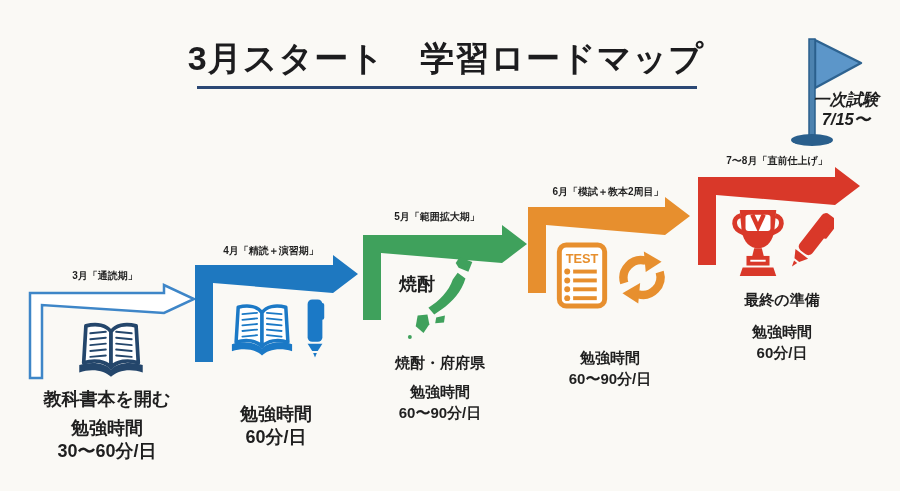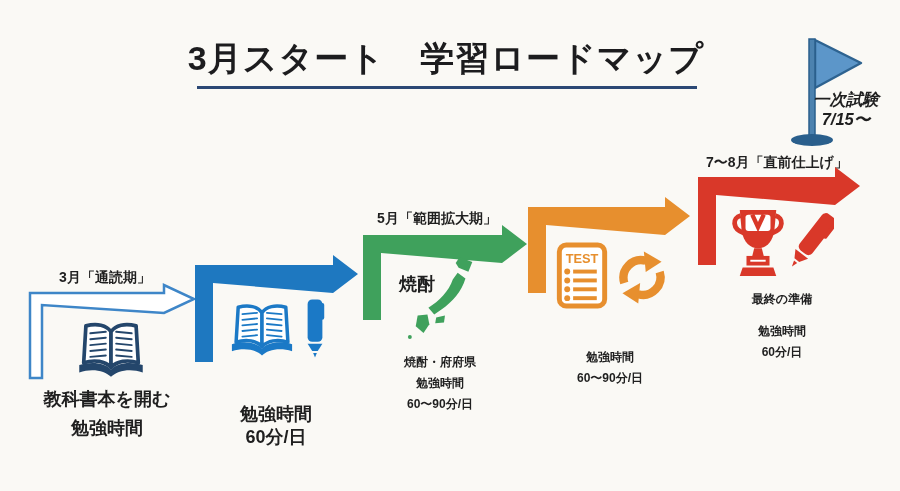--- a/index.html
+++ b/index.html
@@ -18,32 +18,32 @@
     font-size:34px; font-weight:700;
     letter-spacing:1px;
     color:#1C1C1E;
     margin:0;
   }
   #title-underline{
     left:197px; top:86px; width:500px; height:2.5px;
     background:#2B4875;
   }
   .stage-label{
-    font-size:14px; font-weight:700;
+    font-size:10px; font-weight:700;
     text-align:center; white-space:nowrap;
     color:#1F1F1F;
   }
   .stage-lines{
     text-align:center; font-weight:700; color:#1F1F1F;
   }
   .stage-lines .ln{display:block; white-space:nowrap;}
   .fs18 .ln{font-size:18px; line-height:23px;}
-  .fs17 .ln{font-size:12px; line-height:21px;}
+  .fs17 .ln{font-size:15px; line-height:21px;}
   .gap6{margin-bottom:6px;}
-  .gap8{}
+  .gap8{margin-bottom:8px;}
   .gap11{margin-bottom:11px;}
   .side-text{
     font-size:18px; font-weight:700; white-space:nowrap;text-align:right;
   }
   .goal-text{
     text-align:center; font-weight:700; font-size:16.5px; line-height:20px;
     white-space:nowrap;
     font-style:italic;
   }
   svg{display:block;}
@@ -83,22 +83,24 @@
       <line x1="57" y1="16" x2="78" y2="18"></line>
         <line x1="57" y1="24" x2="78" y2="26"></line>
       <line x1="57" y1="32" x2="78" y2="34"></line>
         <line x1="57" y1="40" x2="78" y2="42"></line>
       <line x1="57" y1="48" x2="78" y2="50"></line>
     </g>
   </svg>
   <div class="abs stage-lines fs18" style="left:22px;top:388px;width:170px">
     <span class="ln gap6">教科書本を開む</span>
     <span class="ln">勉強時間</span>
-  </div>
-
+    <span class="ln">30〜60分/日</span>
+  </div>
+
+  <div class="abs stage-label" style="left:186px;top:244px;width:170px">4月「精読＋演習期」</div>
   <svg class="abs" style="left:193px;top:253px" width="170" height="112" viewBox="0 0 170 112">
     <polygon points="2,109 2,12 140,12 140,2 165,21 140,40 20,30 20,109" fill="#1E78C0"></polygon>
   </svg>
   <svg class="abs" style="left:227px;top:299px" width="70" height="64" viewBox="0 0 100 84">
     <path d="M7 61 C25 55 43 59 50 67 C57 59 75 55 93 61 L93 71 C75 65 58 69 50 77 C42 69 25 65 7 71 Z" fill="#1B79C6"></path>
     <path d="M50 16 C44 7 31 4 16 8 L13 58 C28 53 42 56 50 64 Z" fill="#FFFFFF" stroke="#1B79C6" stroke-width="5" stroke-linejoin="round"></path>
     <path d="M50 16 C56 7 69 4 84 8 L87 58 C72 53 58 56 50 64 Z" fill="#FFFFFF" stroke="#1B79C6" stroke-width="5" stroke-linejoin="round"></path>
     <g stroke="#1B79C6" stroke-width="2.6" stroke-linecap="round">
       <line x1="22" y1="18" x2="43" y2="16"></line>
         <line x1="22" y1="26" x2="43" y2="24"></line>
@@ -138,20 +140,21 @@
       <path d="M14 61 L24 60 L26 70 L20 79 L12 72 Z"></path>
       <circle cx="6" cy="83" r="2"></circle>
     </g>
   </svg>
   <div class="abs stage-lines fs17" style="left:365px;top:352px;width:150px">
     <span class="ln gap8">焼酎・府府県</span>
     <span class="ln">勉強時間</span>
     <span class="ln">60〜90分/日</span>
   </div>
 
+  <div class="abs stage-label" style="left:518px;top:185px;width:180px">6月「模試＋教本2周目」</div>
   <svg class="abs" style="left:526px;top:197px" width="168" height="100" viewBox="0 0 168 100">
     <polygon points="2,96 2,10 139,10 139,0 164,19 139,38 20,28 20,96" fill="#E78F2E"></polygon>
   </svg>
   <svg class="abs" style="left:556px;top:242px" width="52" height="67" viewBox="0 0 52 68">
     <rect x="3" y="3" width="46" height="62" rx="7" fill="#FFFFFF" stroke="#E78F2E" stroke-width="5"></rect>
     <text x="26" y="21" text-anchor="middle" font-size="13" font-weight="bold" fill="#E78F2E" font-family="Liberation Sans, DejaVu Sans, sans-serif">TEST</text>
     <g fill="#E78F2E">
       <circle cx="11" cy="30" r="3"></circle>
         <rect x="17" y="28" width="24" height="4"></rect>
       <circle cx="11" cy="39" r="3"></circle>

